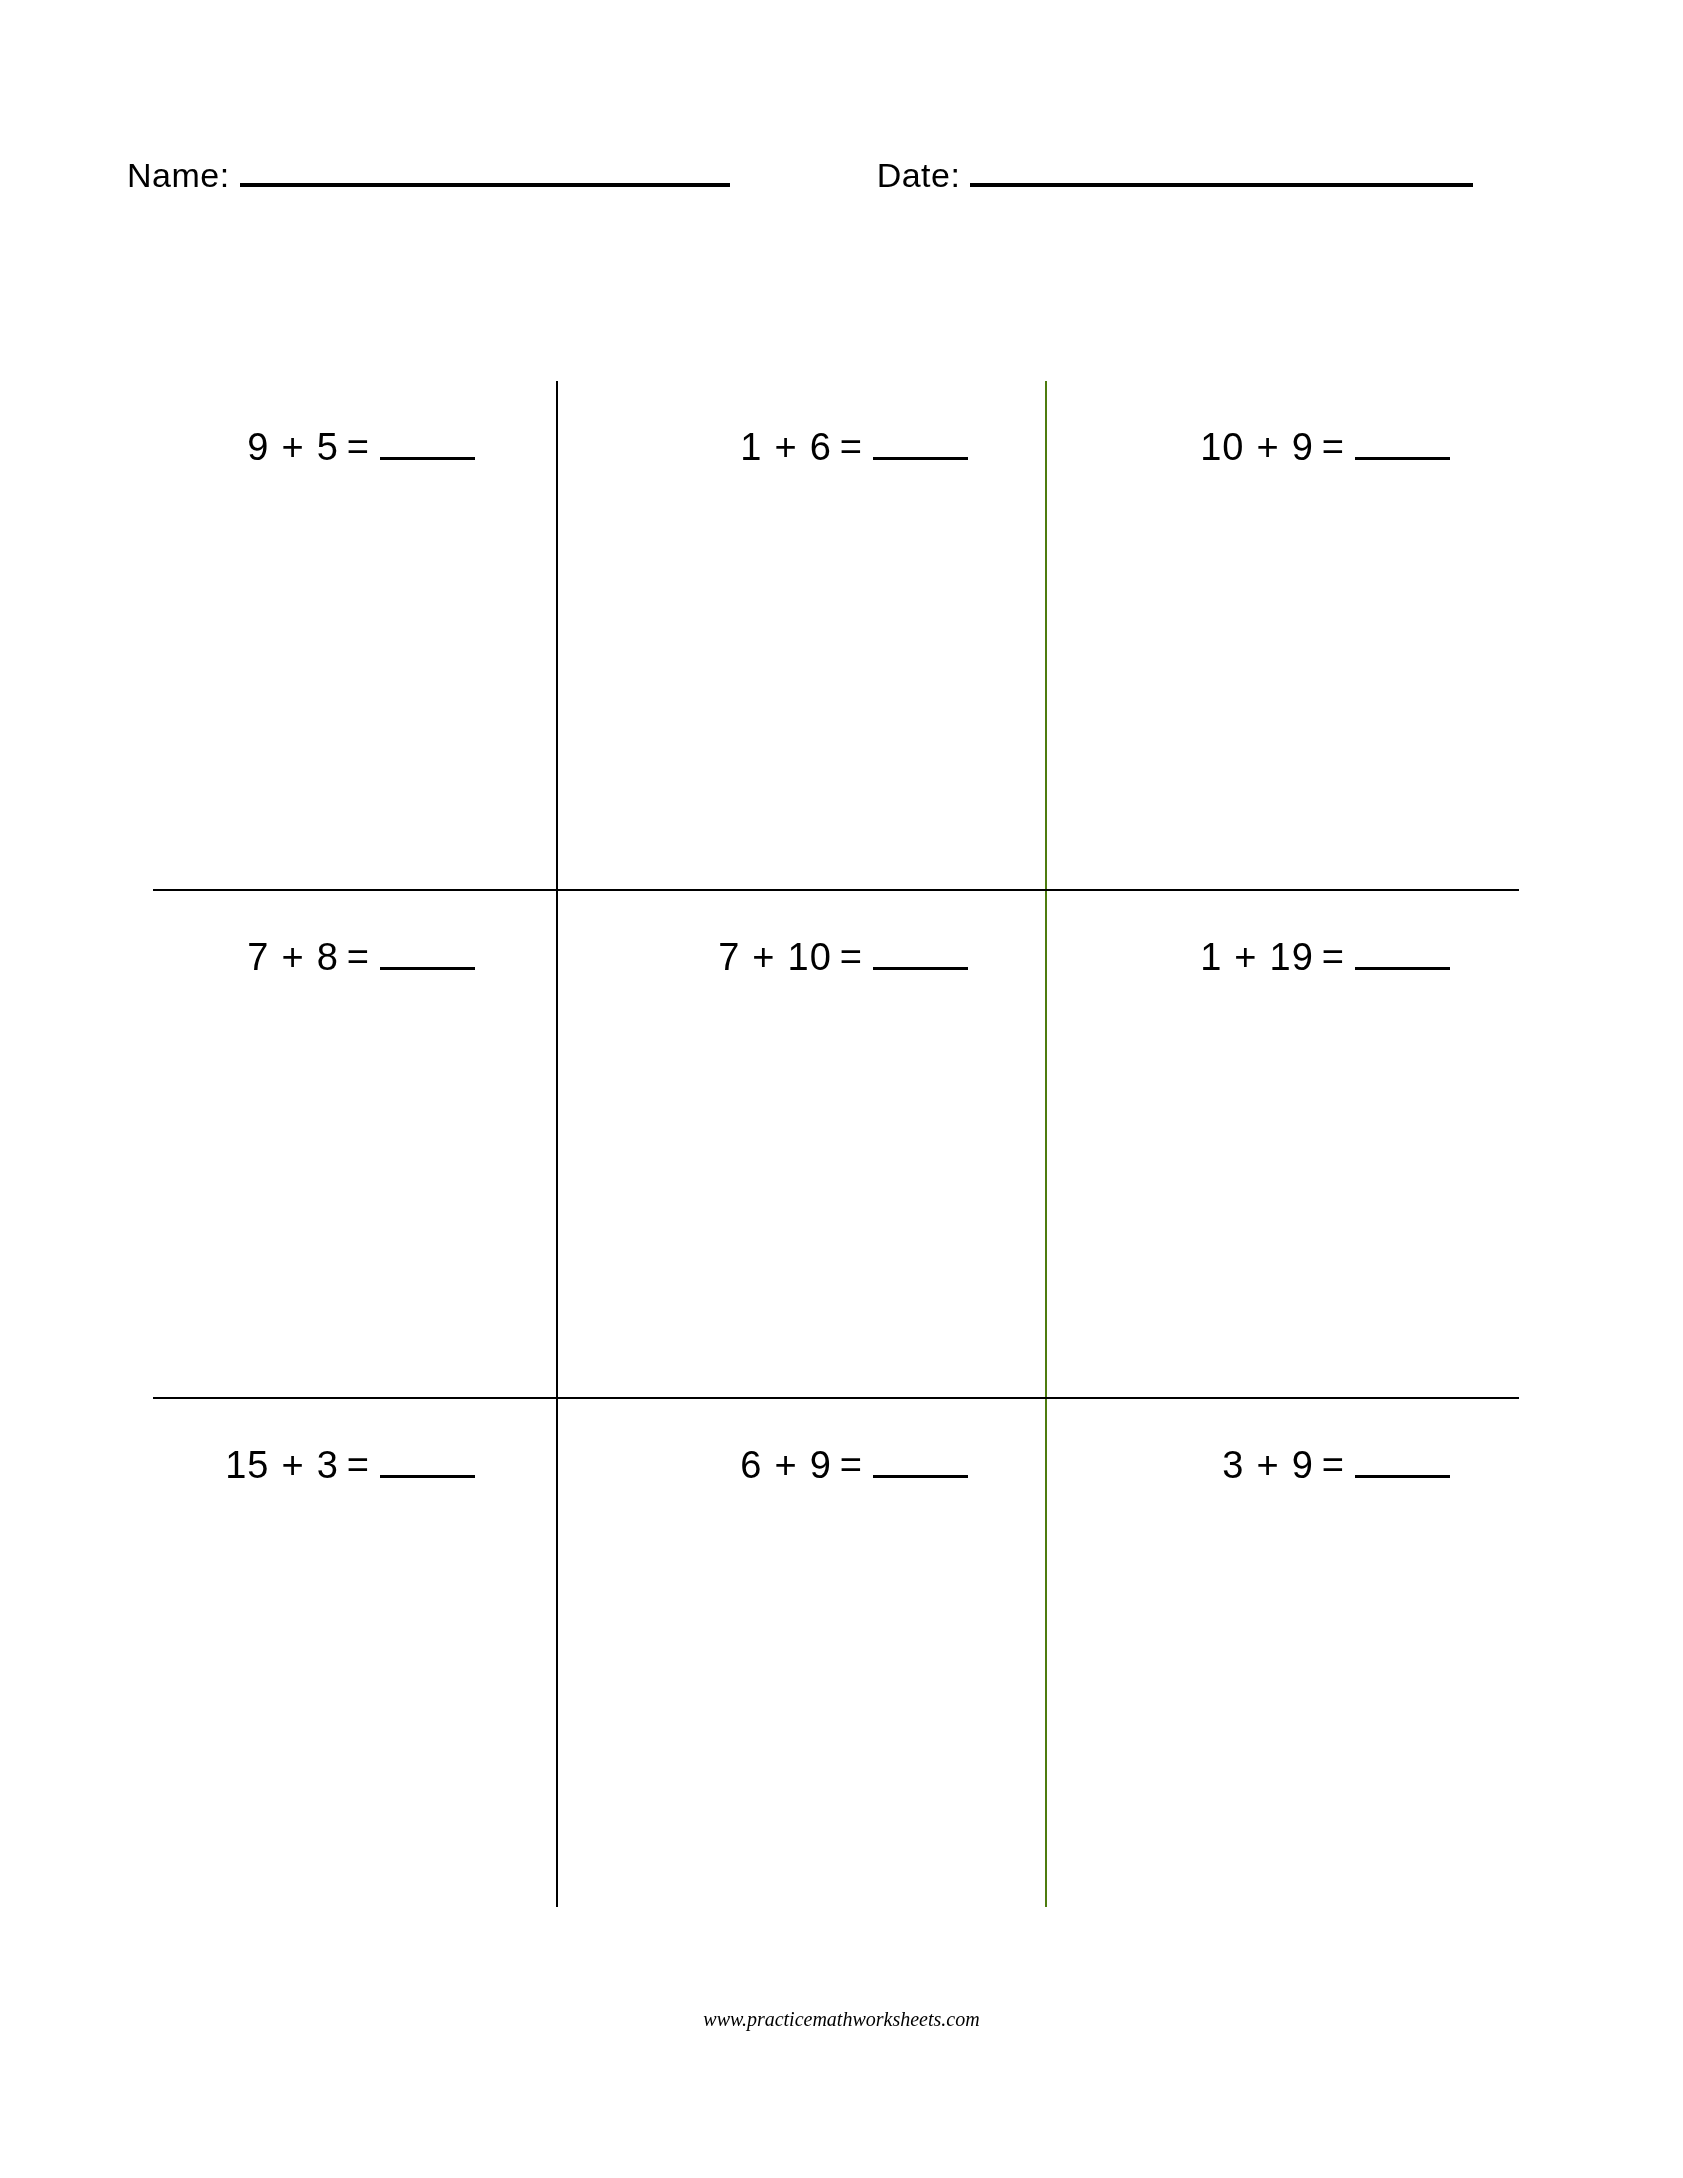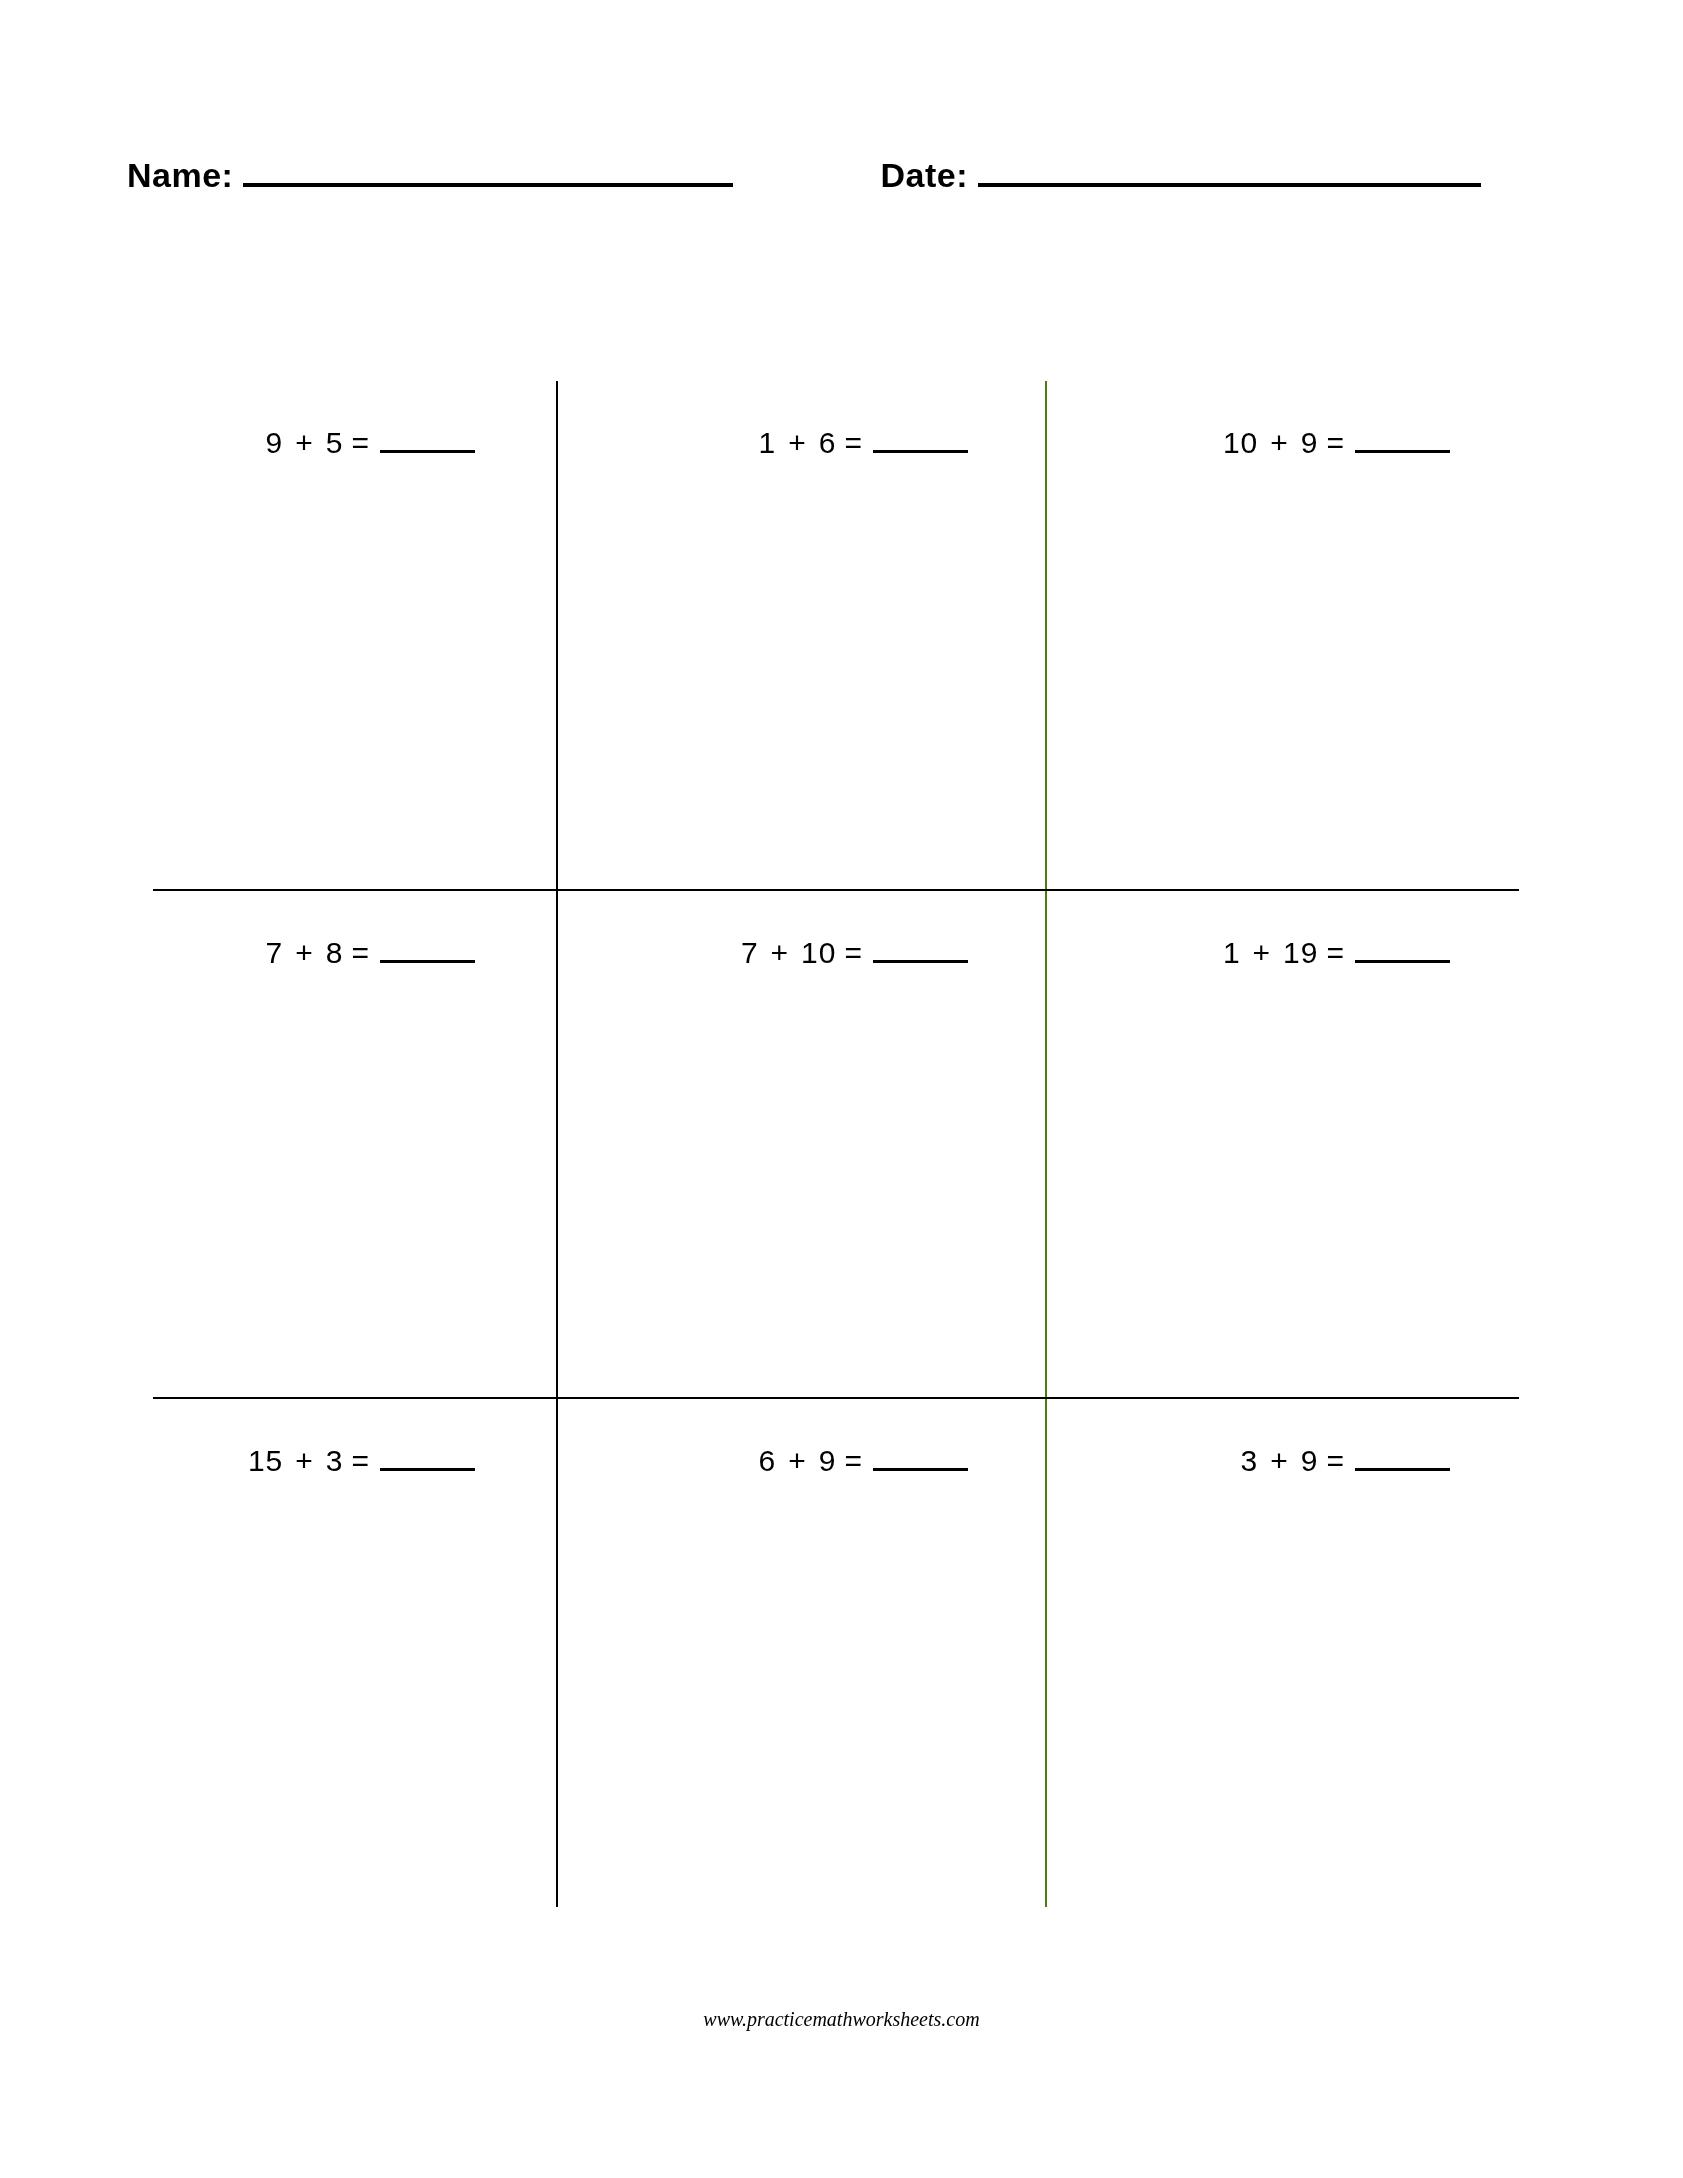--- a/index.html
+++ b/index.html
@@ -34,21 +34,21 @@
     display: flex;
     align-items: baseline;
   }
   .field {
     display: flex;
     align-items: baseline;
     white-space: nowrap;
   }
   .field-label {
     font-size: 34px;
-    font-weight: bold;
+    font-weight: normal;
     letter-spacing: 0.5px;
   }
   .field-rule {
     display: inline-block;
     border-bottom: 4px solid #000;
     height: 26px;
     margin-left: 10px;
   }
   .name-field { margin-right: 0; }
   .name-rule { width: 490px; }
@@ -86,21 +86,21 @@
     position: absolute;
     width: 2px;
     background: #000;
   }
   .vline-a { left: 556px;  top: 381px; height: 1525px; }
   .vline-b { left: 1045px; top: 381px; height: 1525px; }
 
   .problem {
     position: absolute;
     top: 45px;
-    font-size: 30px;
+    font-size: 38px;
     font-family: "Liberation Sans", sans-serif;
     white-space: nowrap;
     letter-spacing: 1px;
   }
   .cell-0 .problem { right: 81px; }
   .cell-1 .problem { right: 77px; }
   .cell-2 .problem { right: 69px; }
 
   .op-num { padding: 0 4px; }
   .op-sign { padding: 0 8px; }

